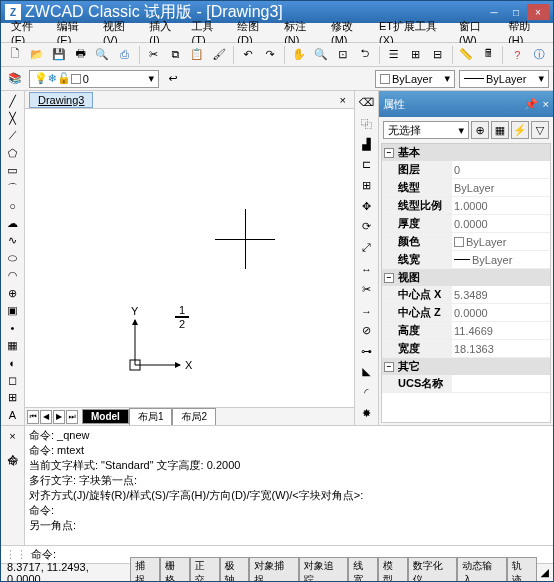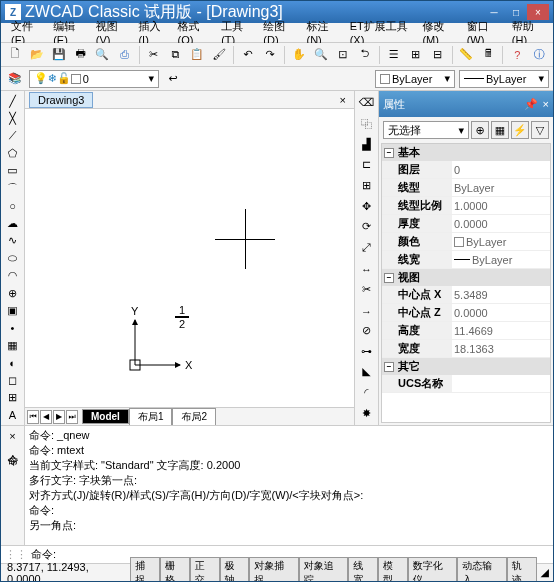--- a/index.html
+++ b/index.html
@@ -13,21 +13,21 @@
 .menubar span { padding: 2px 6px; cursor: pointer; }
 .toolbar { background: #f4f4f4; height: 24px; display: flex; align-items: center; padding: 0 4px; gap: 2px; border-bottom: 1px solid #ccc; }
 .tbtn { width: 20px; height: 20px; display: flex; align-items: center; justify-content: center; cursor: pointer; border: 1px solid transparent; }
 .tsep { width: 1px; height: 18px; background: #ccc; margin: 0 2px; }
 .layerbar { background: #f4f4f4; height: 24px; display: flex; align-items: center; padding: 0 4px; gap: 4px; border-bottom: 1px solid #ccc; }
 .combo { height: 18px; border: 1px solid #999; background: #fff; padding: 0 4px; display: flex; align-items: center; font-size: 10px; }
 .main { flex: 1; display: flex; min-height: 0; }
 .lefttools { width: 24px; background: #f4f4f4; border-right: 1px solid #ccc; display: flex; flex-direction: column; align-items: center; padding: 2px 0; gap: 1px; }
 .center { flex: 1; display: flex; flex-direction: column; min-width: 0; }
 .tabhead { height: 18px; background: #f4f4f4; display: flex; align-items: center; border-bottom: 1px solid #ccc; padding: 0 4px; }
-.tabhead .tab { padding: 1px 8px; background: #d4e8f8; border: 1px solid #7aa5d2; font-size: 11px; }
+.tabhead .tab { padding: 1px 8px; background: #d4e8f8; border: 1px solid #7aa5d2; font-size: 11px; text-decoration: underline; }
 .tabhead .x { margin-left: auto; padding: 0 4px; cursor: pointer; }
 .canvas { flex: 1; background: #fff; position: relative; overflow: hidden; }
 .crosshair { position: absolute; top: 130px; left: 220px; }
 .crosshair::before { content: ''; position: absolute; width: 60px; height: 1px; background: #000; left: -30px; top: 0; }
 .crosshair::after { content: ''; position: absolute; height: 60px; width: 1px; background: #000; top: -30px; left: 0; }
 .fraction { position: absolute; top: 195px; left: 150px; font-size: 30px; font-family: "Times New Roman", serif; text-align: center; }
 .fraction .top { border-bottom: 2px solid #000; padding: 0 4px; }
 .axis { position: absolute; bottom: 20px; left: 100px; }
 .axis svg { overflow: visible; }
 .modeltabs { height: 18px; background: #f4f4f4; display: flex; align-items: center; border-top: 1px solid #ccc; padding: 0 2px; font-size: 10px; }
@@ -67,26 +67,25 @@
   <div class="wbtn">─</div>
   <div class="wbtn">□</div>
   <div class="wbtn">×</div>
 </div>
 
 <div class="menubar">
   <span>文件(F)</span>
   <span>编辑(E)</span>
   <span>视图(V)</span>
   <span>插入(I)</span>
-  <span>格式(O)</span>
   <span>工具(T)</span>
   <span>绘图(D)</span>
   <span>标注(N)</span>
+  <span>修改(M)</span>
   <span>ET扩展工具(X)</span>
-  <span>修改(M)</span>
   <span>窗口(W)</span>
   <span>帮助(H)</span>
 </div>
 
 <div class="toolbar">
   <div class="tbtn">🗋</div>
   <div class="tbtn" style="color:#d4a020">📂</div>
   <div class="tbtn" style="color:#2060c0">💾</div>
   <div class="tbtn">🖶</div>
   <div class="tbtn">🔍</div>

